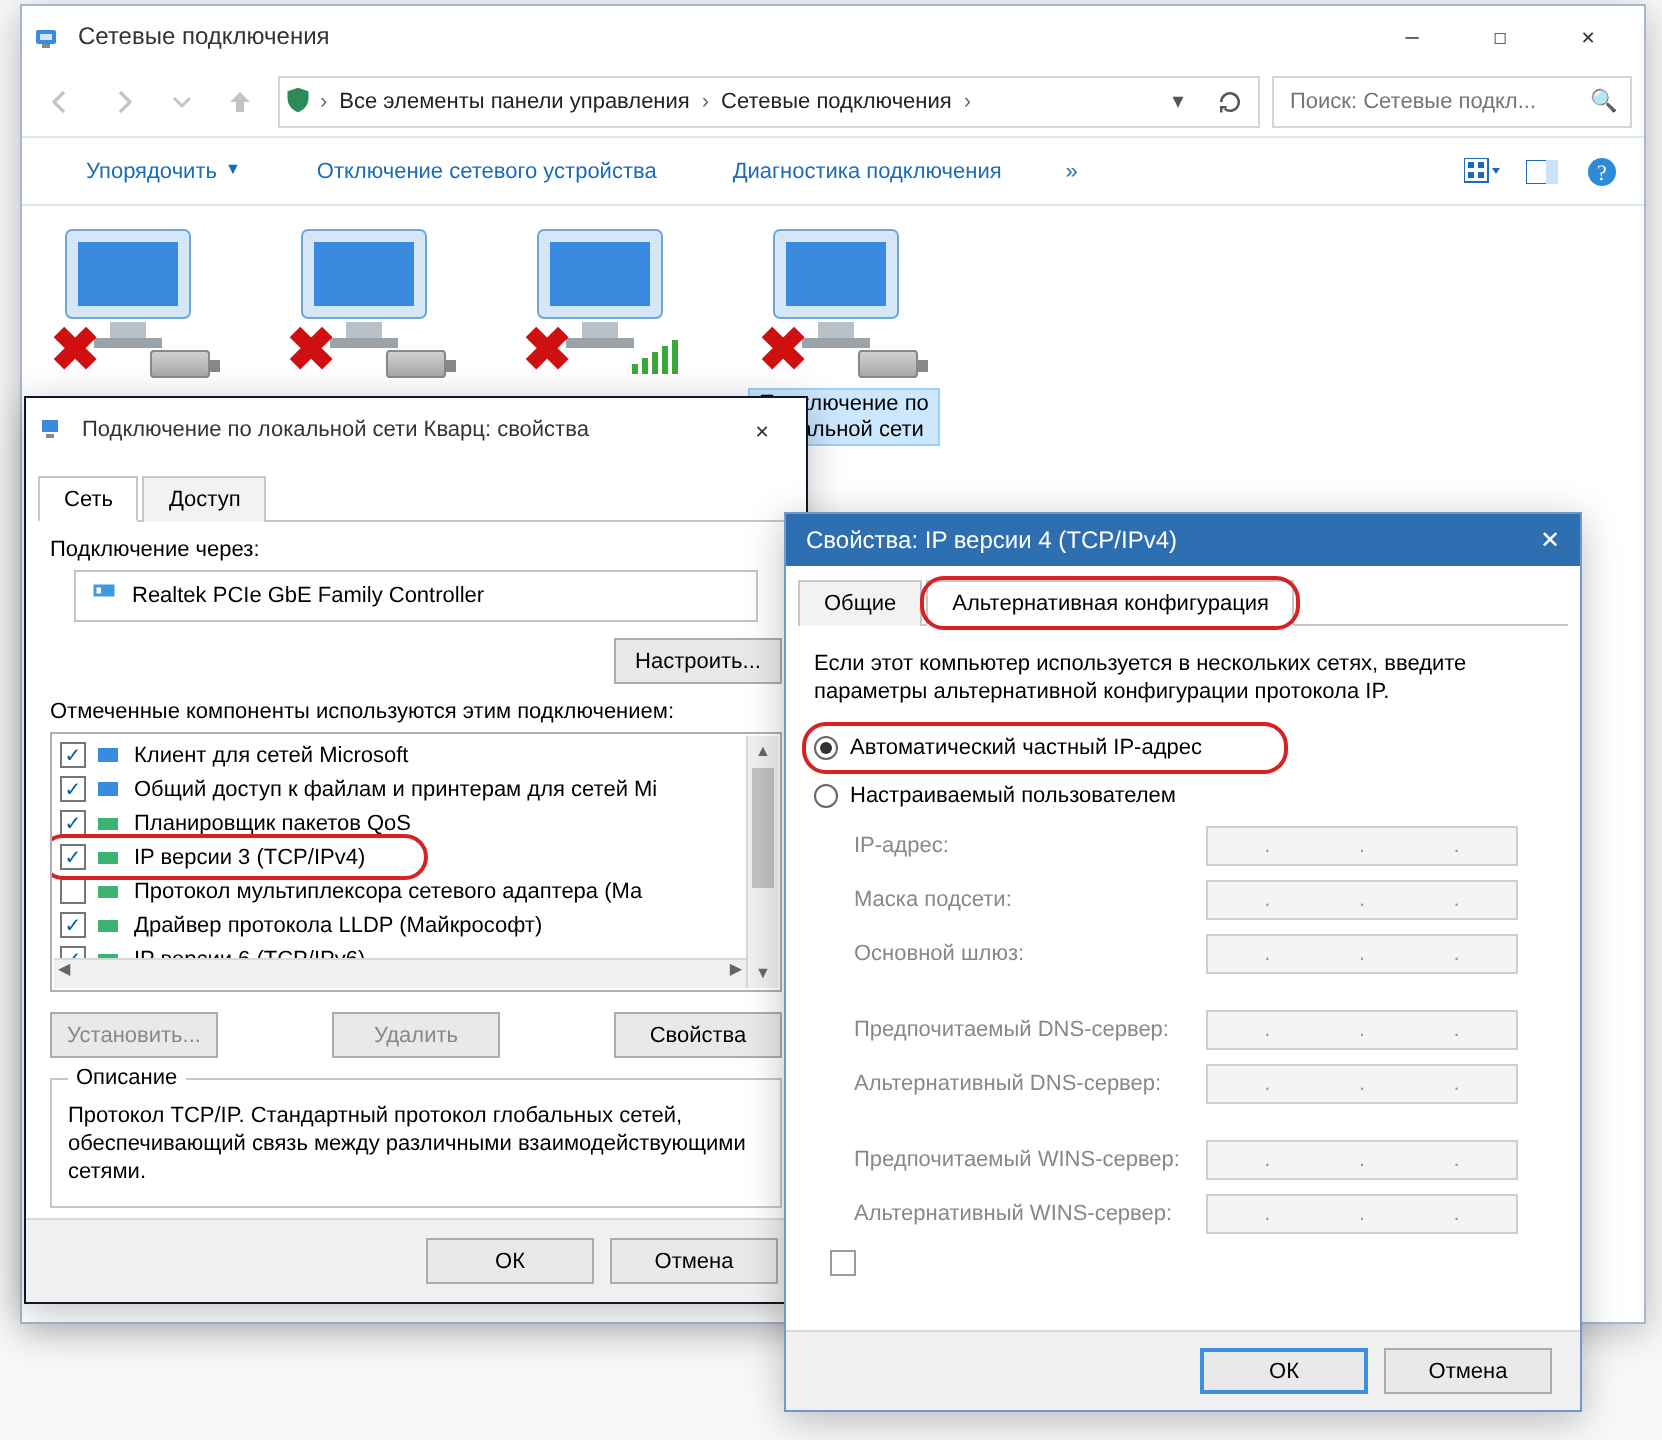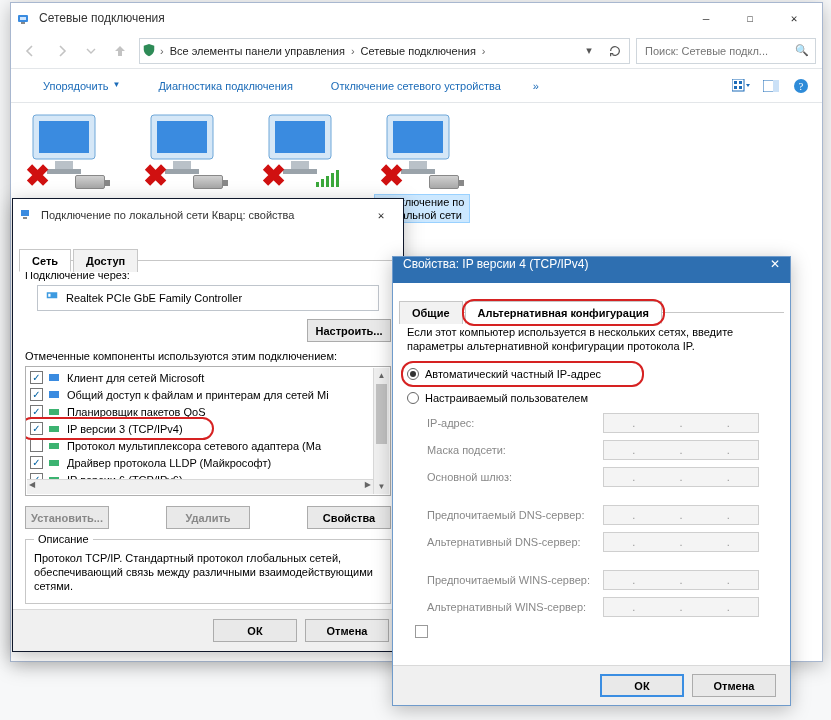--- a/index.html
+++ b/index.html
@@ -37,42 +37,42 @@
   .connicon-wrap svg.mon{position:absolute;left:4px;top:0;}
   .sigbars{position:absolute;right:10px;bottom:6px;display:flex;gap:2px;align-items:flex-end;height:18px;}
   .sigbars span{width:3px;background:#3ba83b;}
   .cable{position:absolute;right:8px;bottom:4px;width:30px;height:14px;background:linear-gradient(#d0d0d0,#a8a8a8);border:1px solid #888;border-radius:2px;}
   .cable::after{content:"";position:absolute;left:100%;top:4px;width:6px;height:6px;background:#888;}
   .redx{position:absolute;left:2px;bottom:2px;color:#d01010;font-size:30px;font-weight:bold;line-height:1;}
   
   #dlg1 { left:12px; top:198px; width:392px; height:454px; background:#fff; border:1px solid #0f172a;}
   #dlg1 .titlebar{ background:#fff; height:32px;}
   .tabs{ display:flex; border-bottom:1px solid #c7c7c7; margin:6px 6px 0 6px;}
-  .tab{ padding:5px 12px 4px; border:1px solid #c7c7c7; border-bottom:none; background:#f2f2f2; margin-right:2px; font-size:11px; position:relative; top:12px;font-weight:bold;}
+  .tab{ padding:5px 12px 4px; border:1px solid #c7c7c7; border-bottom:none; background:#f2f2f2; margin-right:2px; font-size:11px; position:relative; top:1px;}
   .tab.active{ background:#fff; border-bottom:1px solid #fff;}
   .body{ padding:8px 12px; }
   .adapterbox{ border:1px solid #bfc5cc; height:26px; display:flex; align-items:center; padding:0 6px; gap:6px; margin:4px 12px 8px;}
-  .btn{ min-width:84px; height:23px; border:1px solid #acacac; background:#e9e9e9; padding:0 0; font-size:11px; display:inline-flex; align-items:center; justify-content:center;font-weight:bold;}
+  .btn{ min-width:84px; height:23px; border:1px solid #acacac; background:#e9e9e9; padding:0 0; font-size:11px; display:inline-flex; align-items:center; justify-content:center;}
   .btn:disabled,.btn.disabled{color:#888;}
   .rightline{display:flex;justify-content:flex-end;margin-bottom:8px;}
   .complist{ border:1px solid #b0b0b0; height:130px; padding:2px 0; overflow:hidden; background:#fff;}
   .clitem{ display:flex; align-items:center; gap:4px; height:17px; padding:0 4px; white-space:nowrap;}
   .clitem .chk{ width:13px;height:13px;border:1px solid #767676;display:inline-flex;align-items:center;justify-content:center;font-size:10px;color:#0060a0;}
   .clitem .ci{width:16px;height:13px;display:flex;align-items:center;justify-content:center;}
   .hl{ position:relative; }
   .hl::after{ content:""; position:absolute; border:2px solid #d62222; border-radius:12px; pointer-events:none;}
   #hl-ipv4::after{ left:-6px; top:-3px; right:176px; bottom:-3px;}
   .btnrow3{ display:flex; gap:10px; justify-content:space-between; margin-top:10px;}
   .grp{ border:1px solid #c7c7c7; padding:6px 8px 10px; margin-top:10px;}
   .grp .grplbl{ position:relative; top:-13px; background:#fff; padding:0 4px; display:inline-block;}
   .grp p{margin:-6px 0 0;line-height:1.25;}
   .dlgfooter{ position:absolute; left:0; right:0; bottom:0; height:42px; display:flex; align-items:center; justify-content:flex-end; gap:8px; padding:0 14px; background:#f0f0f0; border-top:1px solid #d9d9d9;}
   
   #dlg2 { left:392px; top:256px; width:399px; height:450px; background:#fff; border:1px solid #6f9bcb;}
-  #dlg2 .titleblue{ background:#2e6fb1; color:#fff; height:26px; display:flex; align-items:flex-start; padding:0 10px; font-size:12px; justify-content:space-between;}
+  #dlg2 .titleblue{ background:#2e6fb1; color:#fff; height:26px; display:flex; align-items:center; padding:0 10px; font-size:12px; justify-content:space-between;}
   #dlg2 .tabs{margin:6px 6px 0 6px;}
   #hl-tab::after{ left:-4px; top:-3px; right:-4px; bottom:-3px;}
   #dlg2 .body{padding:8px 14px;}
   .radio{ display:flex; align-items:center; gap:6px; height:20px;}
   .radio .r{width:12px;height:12px;border:1px solid #666;border-radius:50%;display:inline-flex;align-items:center;justify-content:center;}
   .radio .r.checked::after{content:"";width:6px;height:6px;border-radius:50%;background:#333;}
   #hl-radio::after{ left:-6px; top:-3px; right:132px; bottom:-3px;}
   .field{ display:flex; align-items:center; height:24px; margin:3px 0 3px 20px; gap:6px;}
   .field label{ color:#888; width:170px; white-space:nowrap;}
   .ipin{ flex:0 0 156px; height:20px; border:1px solid #cfcfcf; background:#f4f4f4; color:#888; display:flex; align-items:center; justify-content:space-around; padding:0 6px; font-size:11px;}
@@ -148,22 +148,22 @@
       <input placeholder="Поиск: Сетевые подкл..." style="">
       <span style="color:#888">🔍</span>
     </div>
   </div>
 
   <div class="cmdbar">
     <div class="cmd">
         <span>Упорядочить</span> 
         <span class="arrd">▼</span>
       </div>
+    <div class="cmd">Отключение сетевого устройства</div>
     <div class="cmd">Диагностика подключения</div>
-    <div class="cmd">Отключение сетевого устройства</div>
     <div class="cmd" style="padding:6px 2px">»</div>
     <div class="spacer"></div>
     <div class="viewbar">
       <div class="viewbtn">
           <svg width="18" height="14" viewBox="0 0 18 14">
             <rect x="0" y="0" width="12" height="12" fill="none" stroke="#1b6bb8"></rect>
             <rect x="2" y="2" width="3" height="3" fill="#1b6bb8"></rect>
             <rect x="7" y="2" width="3" height="3" fill="#1b6bb8"></rect>
             <rect x="2" y="7" width="3" height="3" fill="#1b6bb8"></rect>
             <rect x="7" y="7" width="3" height="3" fill="#1b6bb8"></rect>

